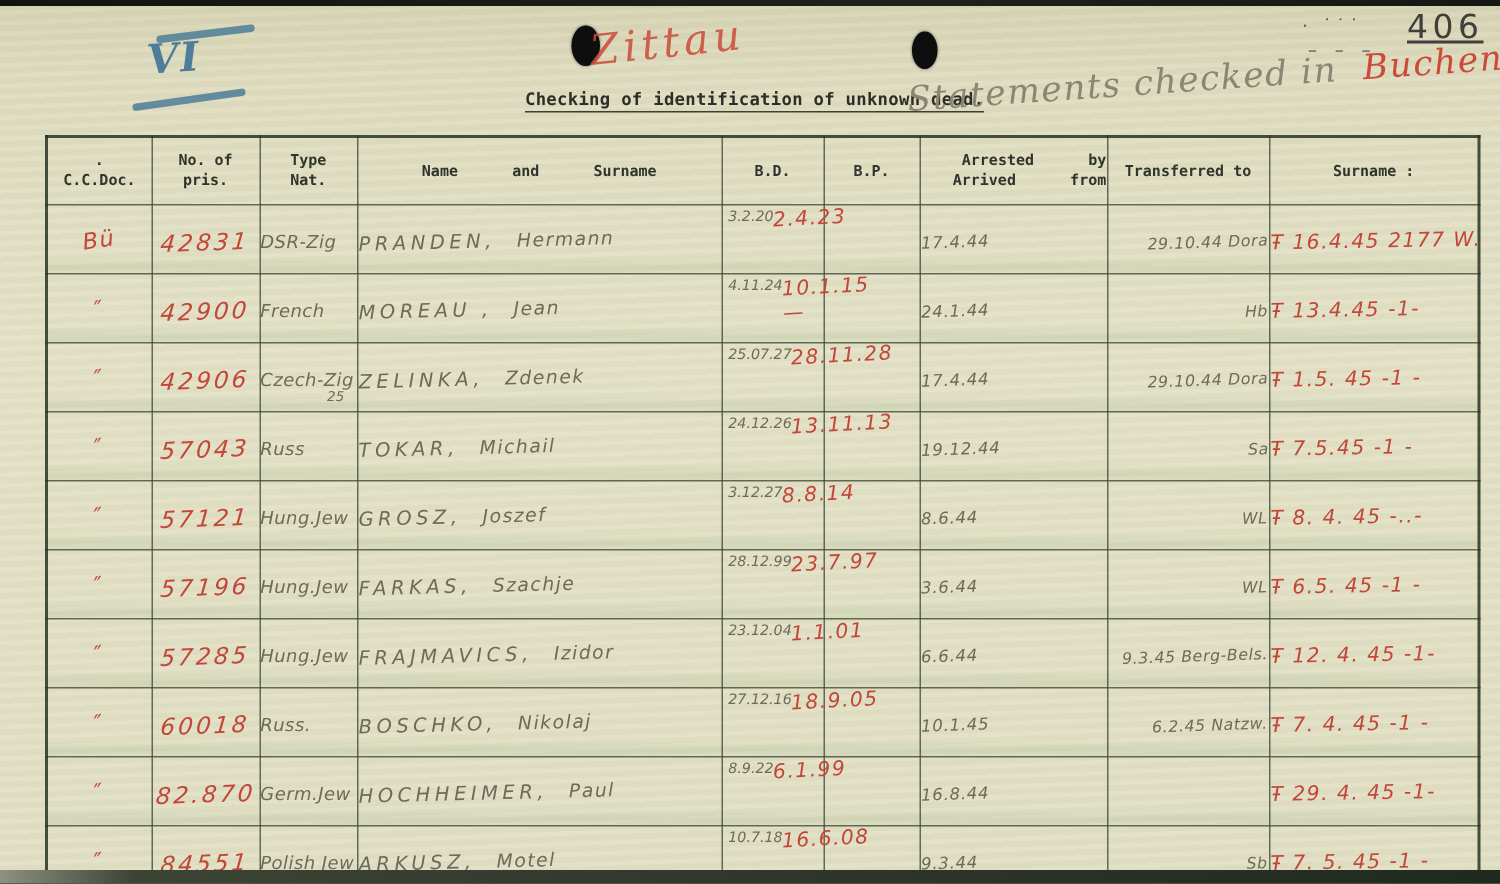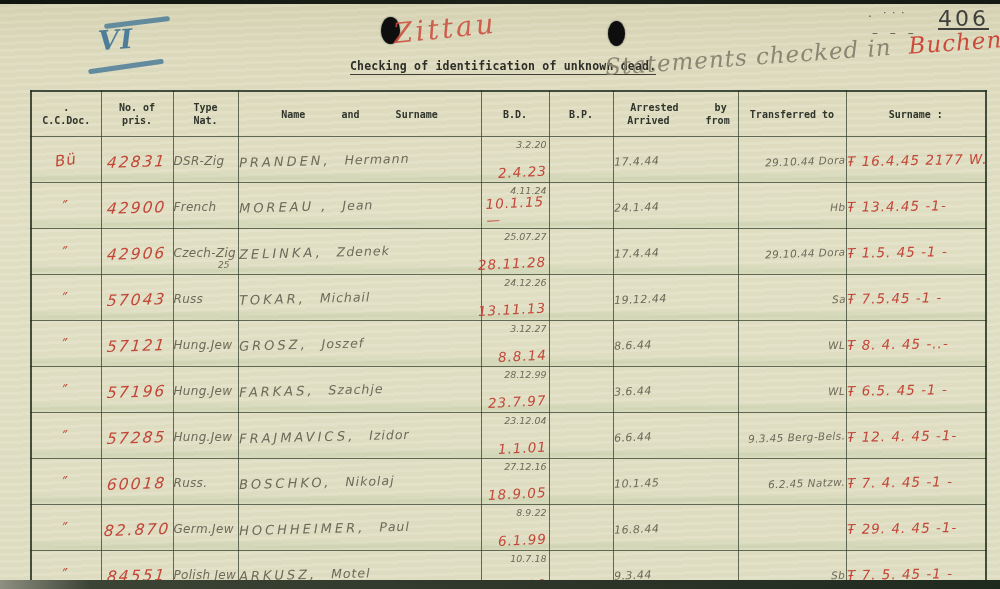--- a/index.html
+++ b/index.html
@@ -36,39 +36,39 @@
   
   .annotation{position:absolute;left:606px;top:54px;transform:rotate(-4deg);transform-origin:left bottom;white-space:nowrap;}
   .annotation .pencil-note{font-family:"DejaVu Serif",serif;font-style:italic;font-size:23px;color:#8b8673;letter-spacing:1px;}
   .annotation .red-note{font-family:"DejaVu Serif",serif;font-style:italic;font-size:23px;color:#cb4b3a;margin-left:12px;letter-spacing:1px;}
   
   table.rec{position:absolute;left:30px;top:90px;width:955px;border-collapse:collapse;table-layout:fixed;}
   table.rec th,table.rec td{border:1px solid rgba(48,60,42,.72);padding:0;vertical-align:middle;}
   table.rec{border:2px solid rgba(40,52,36,.85);}
   thead th{height:44px;font-family:"DejaVu Sans Mono",monospace;font-size:10px;font-weight:600;
     color:#30352c;white-space:pre;text-align:center;line-height:13px;border-bottom:2px solid rgba(40,52,36,.85);}
-  thead th.h-arr{text-align:center;padding-left:6px;margin-left:24px;}
+  thead th.h-arr{text-align:right;padding-left:6px;margin-left:24px;}
   tbody tr{height:45px;background:linear-gradient(to bottom, rgba(226,224,198,0) 0 76%, rgba(172,192,148,.30) 90%, rgba(198,208,172,.14) 100%);}
   tbody td{overflow:visible;}
   .hw{font-style:italic;}
   .red{color:#c24738;}
   .pencil{color:#6d6a59;}
   
   .c-ccdoc{text-align:center;}
   .ccdoc-mark{font-size:15px;display:inline-block;transform:rotate(-8deg);letter-spacing:1px;}
   .c-pris{text-align:center;vertical-align:bottom;}
   .pris-num{font-size:15.5px;letter-spacing:2px;display:inline-block;transform:skewX(-7deg) rotate(-2deg);position:relative;top:2px;}
   .c-nat{position:relative;padding-left:3px;}
   .nat-val{font-size:12px;letter-spacing:.3px;}
   .nat-sup{position:absolute;top:1px;right:8px;font-size:9px;margin-top:30px;}
   .c-name{padding-left:12px;}
   .sur{font-size:13px;letter-spacing:3px;}
   .giv{font-size:12.5px;letter-spacing:1px;margin-left:14px;}
   .name-wrap{display:inline-block;transform:rotate(-1.5deg);}
-  .c-bd .bd-box{display:flex;flex-direction:column;justify-content:space-between;height:45px;padding:2px 2px 1px 4px;box-sizing:border-box;align-items:flex-end;}
+  .c-bd .bd-box{display:flex;flex-direction:row;justify-content:space-between;height:45px;padding:2px 2px 1px 4px;box-sizing:border-box;}
   .bd-old{font-size:9.5px;}
   .bd-new{font-size:13.5px;letter-spacing:1px;transform:rotate(-3deg);transform-origin:left;}
   .c-arr{padding-left:8px;}
   .arr-val{font-size:11px;letter-spacing:.5px;display:inline-block;transform:rotate(-2deg);}
   .c-trans{text-align:right;padding-right:8px;}
   .trans-val{font-size:10.5px;letter-spacing:.4px;display:inline-block;transform:rotate(-2deg);}
   .c-rem{padding-left:2px;white-space:nowrap;}
   .rem-val{font-size:13.5px;letter-spacing:1px;display:inline-block;transform:rotate(-1deg);}
 </style>
 </head>

